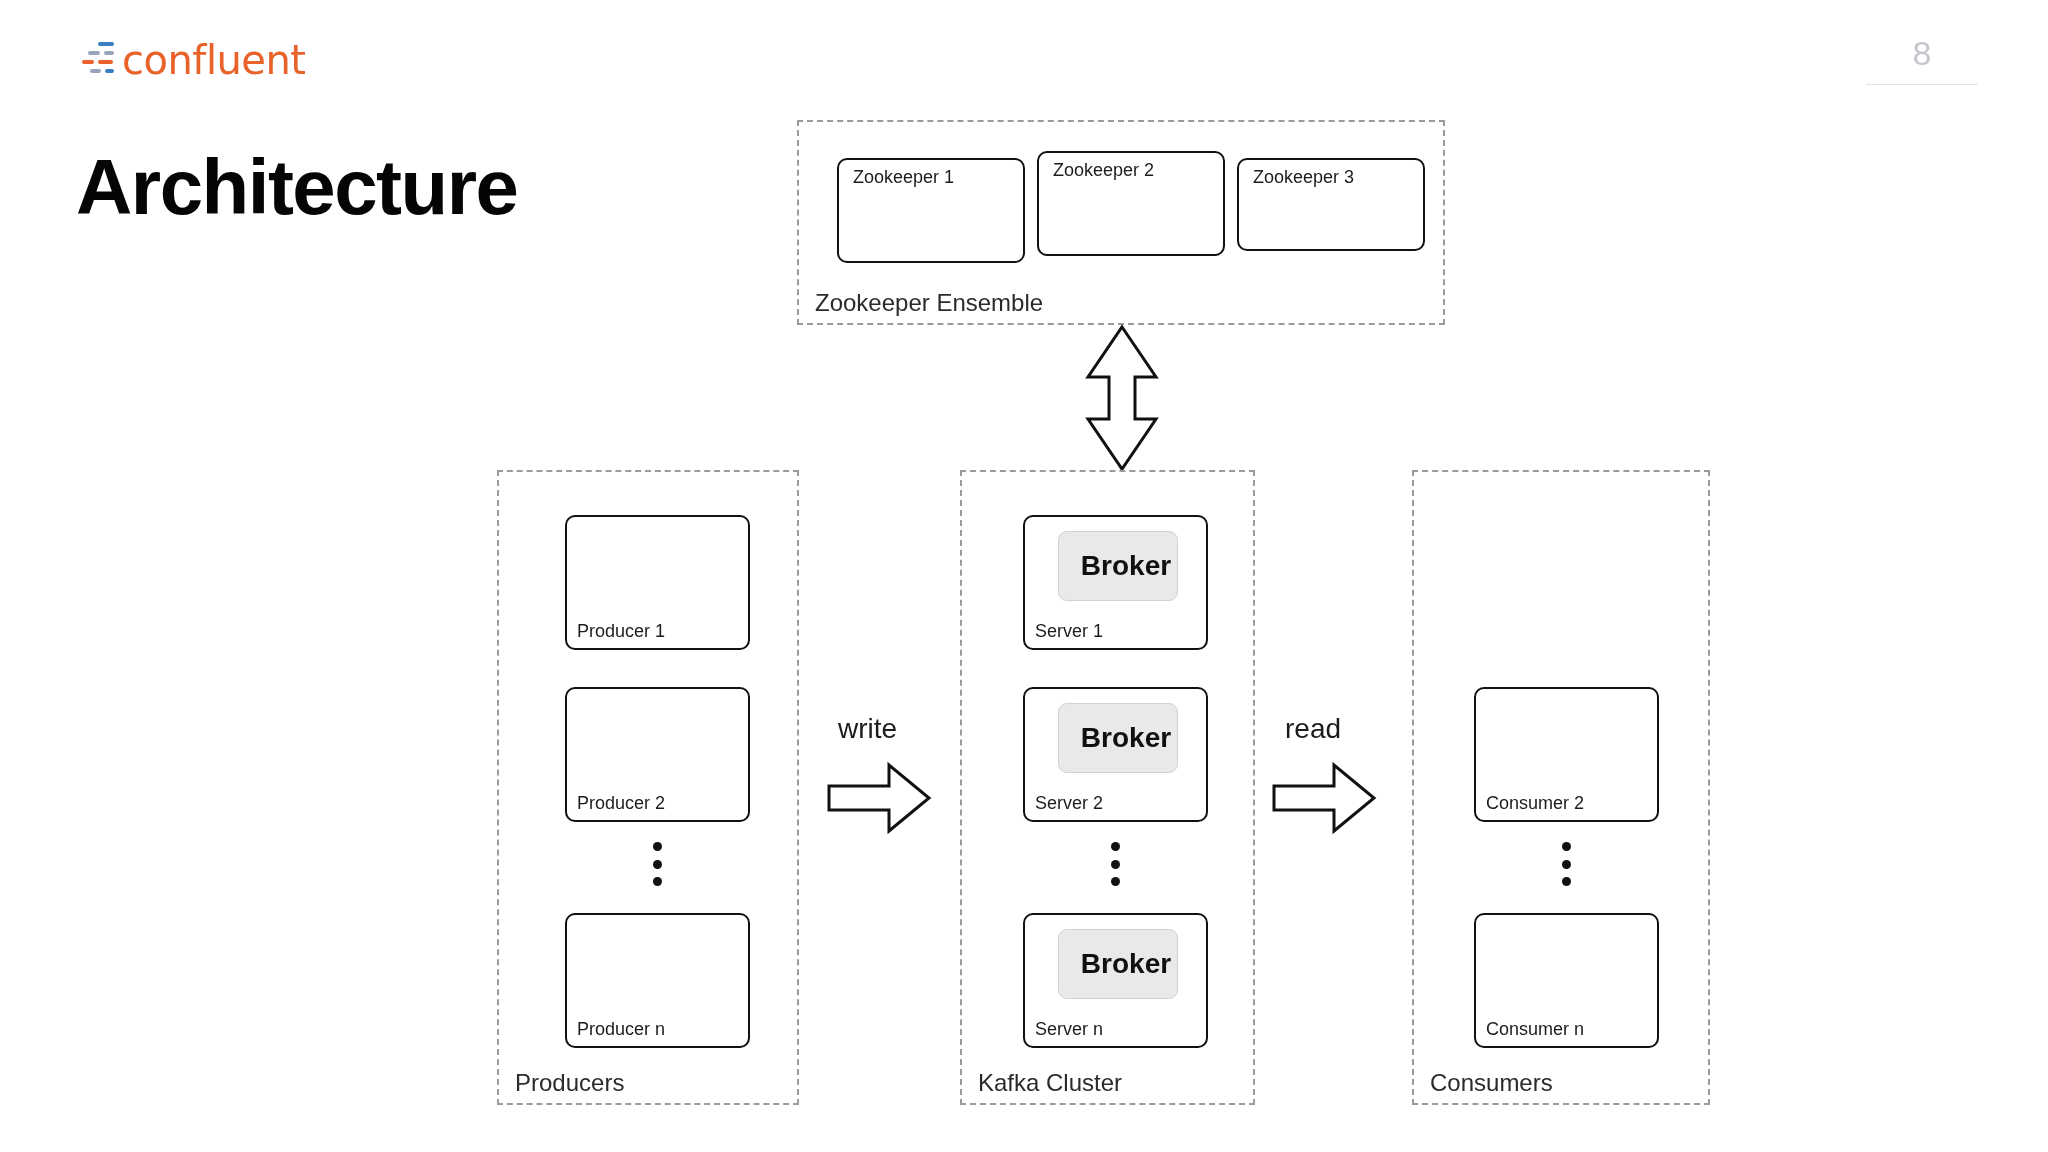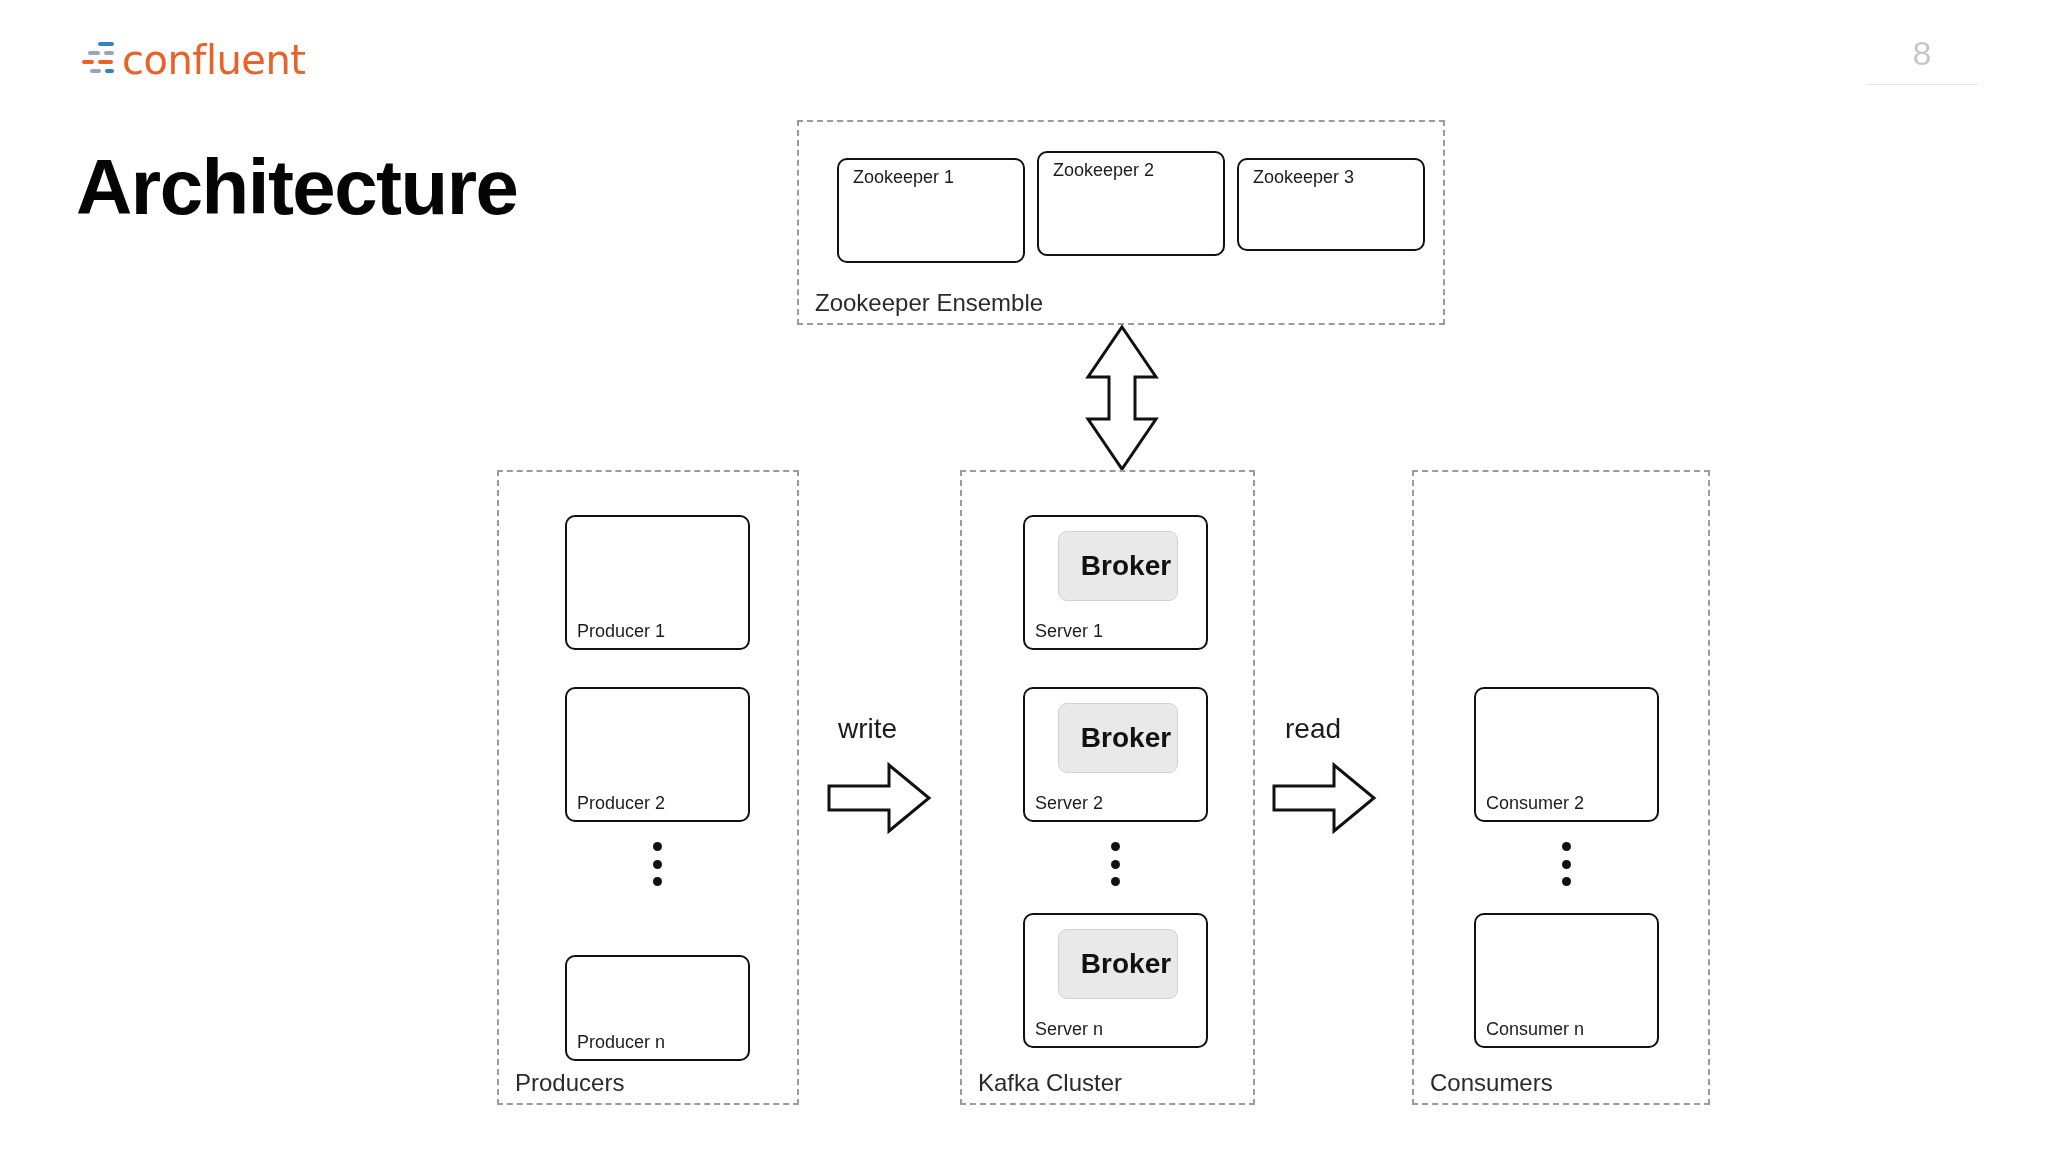--- a/index.html
+++ b/index.html
@@ -227,21 +227,21 @@
       <div class="node-label">Producer 1</div>
     </div>
     <div class="node" style="left:66px; top:215px; width:185px; height:135px;">
       <div class="node-label">Producer 2</div>
     </div>
     <div class="vdots" style="left:152px; top:370px;">
       <b></b>
         <b></b>
         <b></b>
     </div>
-    <div class="node" style="left:66px; top:441px; width:185px; height:106px;margin-top:42px;">
+    <div class="node" style="left:66px; top:441px; width:185px; height:135px;">
       <div class="node-label">Producer n</div>
     </div>
     <div class="group-label">Producers</div>
   </div>
 
   <div class="arrow-label" style="left:838px; top:715px;">write</div>
   <svg class="arrow-svg" style="left:827px; top:762px;" width="104" height="72" viewBox="0 0 104 72">
     <polygon points="2,24 62,24 62,3 102,36 62,69 62,48 2,48" fill="#ffffff" stroke="#111111" stroke-width="3" stroke-linejoin="miter"></polygon>
   </svg>
 

